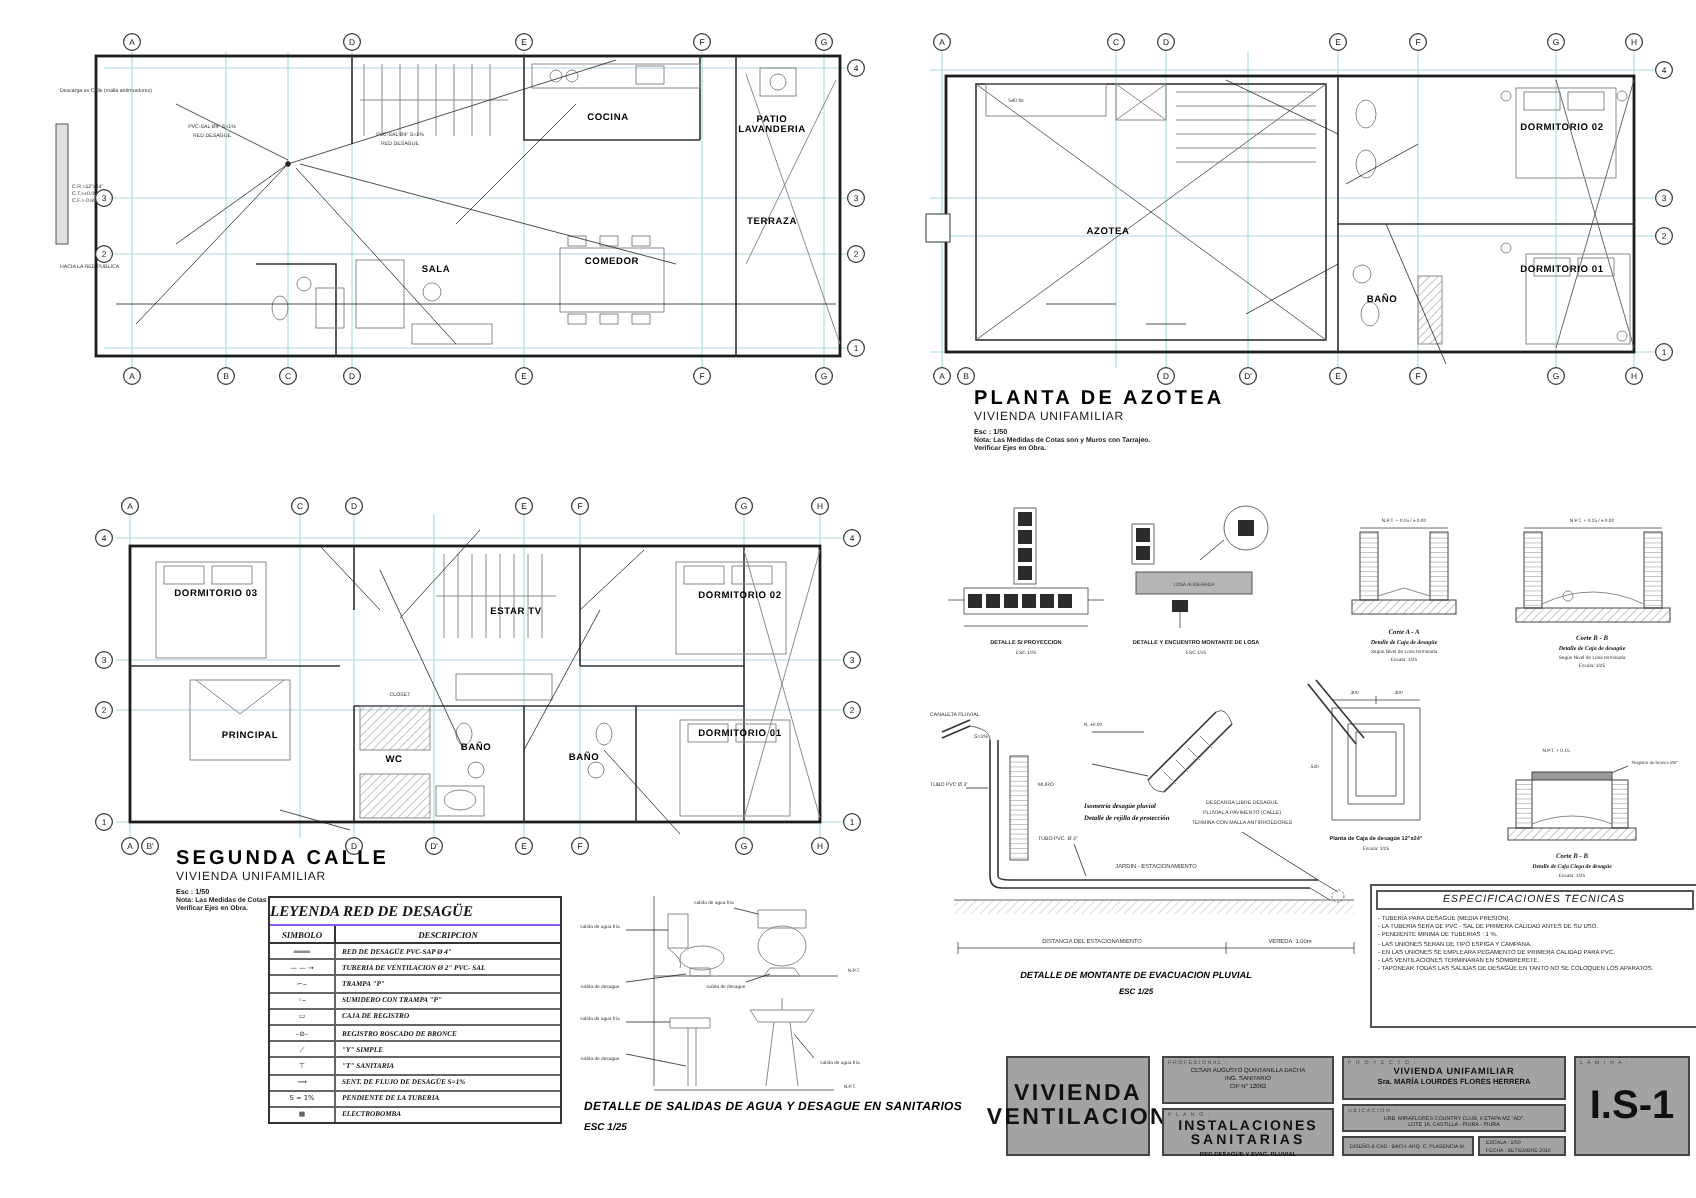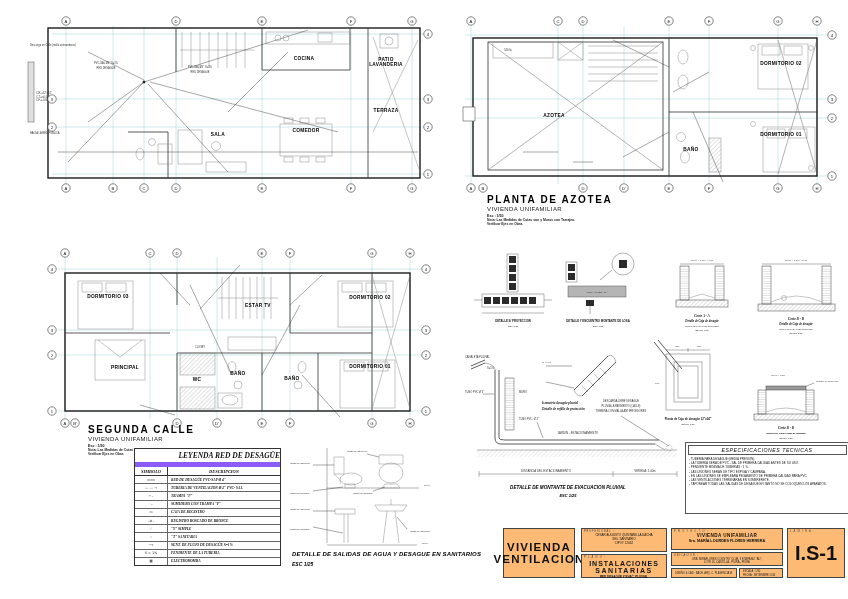--- a/index.html
+++ b/index.html
@@ -29,22 +29,22 @@
   text.ts{font:400 2.6px "Liberation Sans",sans-serif;text-anchor:start;fill:#333;}
   text.t2{font:400 2.4px "Liberation Sans",sans-serif;text-anchor:middle;fill:#333;}
   text.t2b{font:700 2.8px "Liberation Sans",sans-serif;text-anchor:middle;fill:#111;}
   text.cap{font:italic 700 3.4px "Liberation Serif",serif;text-anchor:middle;fill:#111;}
   text.caps{font:italic 700 3.4px "Liberation Serif",serif;text-anchor:start;fill:#111;}
   text.cap-lg{font:italic 700 4.6px "Liberation Sans",sans-serif;text-anchor:middle;fill:#000;}
   text.cap-md{font:italic 700 4px "Liberation Sans",sans-serif;text-anchor:middle;fill:#000;}
 
   
   .legend{position:absolute;border:1px solid #333;background:#fff;font-family:"Liberation Serif",serif;}
-  .legend-title{font-style:italic;font-weight:700;font-size:7.5px;text-align:right;
-                border-bottom:5px solid #8b5cf6;padding:2px 0;}
+  .legend-title{font-style:italic;font-weight:700;font-size:7.5px;text-align:left;
+                border-bottom:1px solid #8b5cf6;padding:2px 0;}
   .legend-head{display:flex;border-bottom:1px solid #333;font-style:italic;font-weight:700;font-size:4.4px;}
   .legend-head .c1{width:32px;text-align:center;border-right:1px solid #333;padding:1.5px 0;}
   .legend-head .c2{flex:1;text-align:center;padding:1.5px 0;}
   .legend-row{display:flex;border-bottom:1px solid #666;font-style:italic;font-size:3.6px;font-weight:700;}
   .legend-row:last-child{border-bottom:none;}
   .lsym{width:32px;text-align:center;border-right:1px solid #666;padding:1.6px 0;color:#222;
         font-family:"DejaVu Sans",sans-serif;font-style:normal;font-weight:400;font-size:3.4px;}
   .ldesc{flex:1;padding:1.6px 2px 1.6px 3px;}
 
   
@@ -52,21 +52,21 @@
   .san-esc{position:absolute;font-style:italic;font-weight:700;font-size:5px;color:#000;}
 
   
   .spec{position:absolute;border:1px solid #555;background:#fff;}
   .spec-title{font-style:italic;font-size:5.2px;text-align:center;border:1px solid #555;
               margin:1.5px;padding:1px 0;letter-spacing:.5px;}
   .spec-lines{padding:1px 3px 2px 3px;}
   .spec-line{font-size:3px;line-height:1.4;color:#222;}
 
   
-  .tb-cell{position:absolute;border:1px solid #444;background:#fdba74;box-sizing:border-box;}
+  .tb-cell{position:absolute;border:1px solid #444;background:#a3a3a3;box-sizing:border-box;}
   .tb-name{display:flex;flex-direction:column;justify-content:center;align-items:center;
            font-weight:800;font-size:11.5px;letter-spacing:1.2px;text-align:center;}
   .tb-label{position:absolute;top:1px;left:2px;font-size:2.6px;letter-spacing:.8px;color:#444;}
   .tb-mid{font-size:3px;text-align:center;line-height:1.3;padding-top:5px;}
   .tb-plano1{font-weight:800;font-size:7px;letter-spacing:1px;text-align:center;margin-top:4.5px;}
   .tb-plano2{font-weight:800;font-size:7px;letter-spacing:1.5px;text-align:center;}
   .tb-plano3{font-weight:700;font-size:3px;text-align:center;margin-top:1.5px;}
   .tb-proy1{font-weight:800;font-size:4.6px;text-align:center;margin-top:4px;letter-spacing:.4px;}
   .tb-proy3{font-weight:800;font-size:3.8px;text-align:center;margin-top:1px;}
   .tb-ubic{font-size:2.7px;text-align:center;line-height:1.35;padding-top:4.5px;color:#222;}

